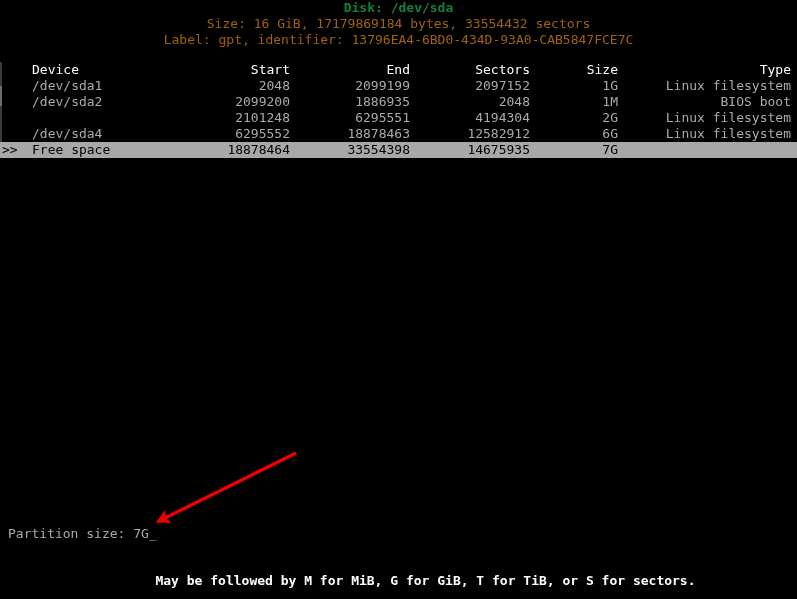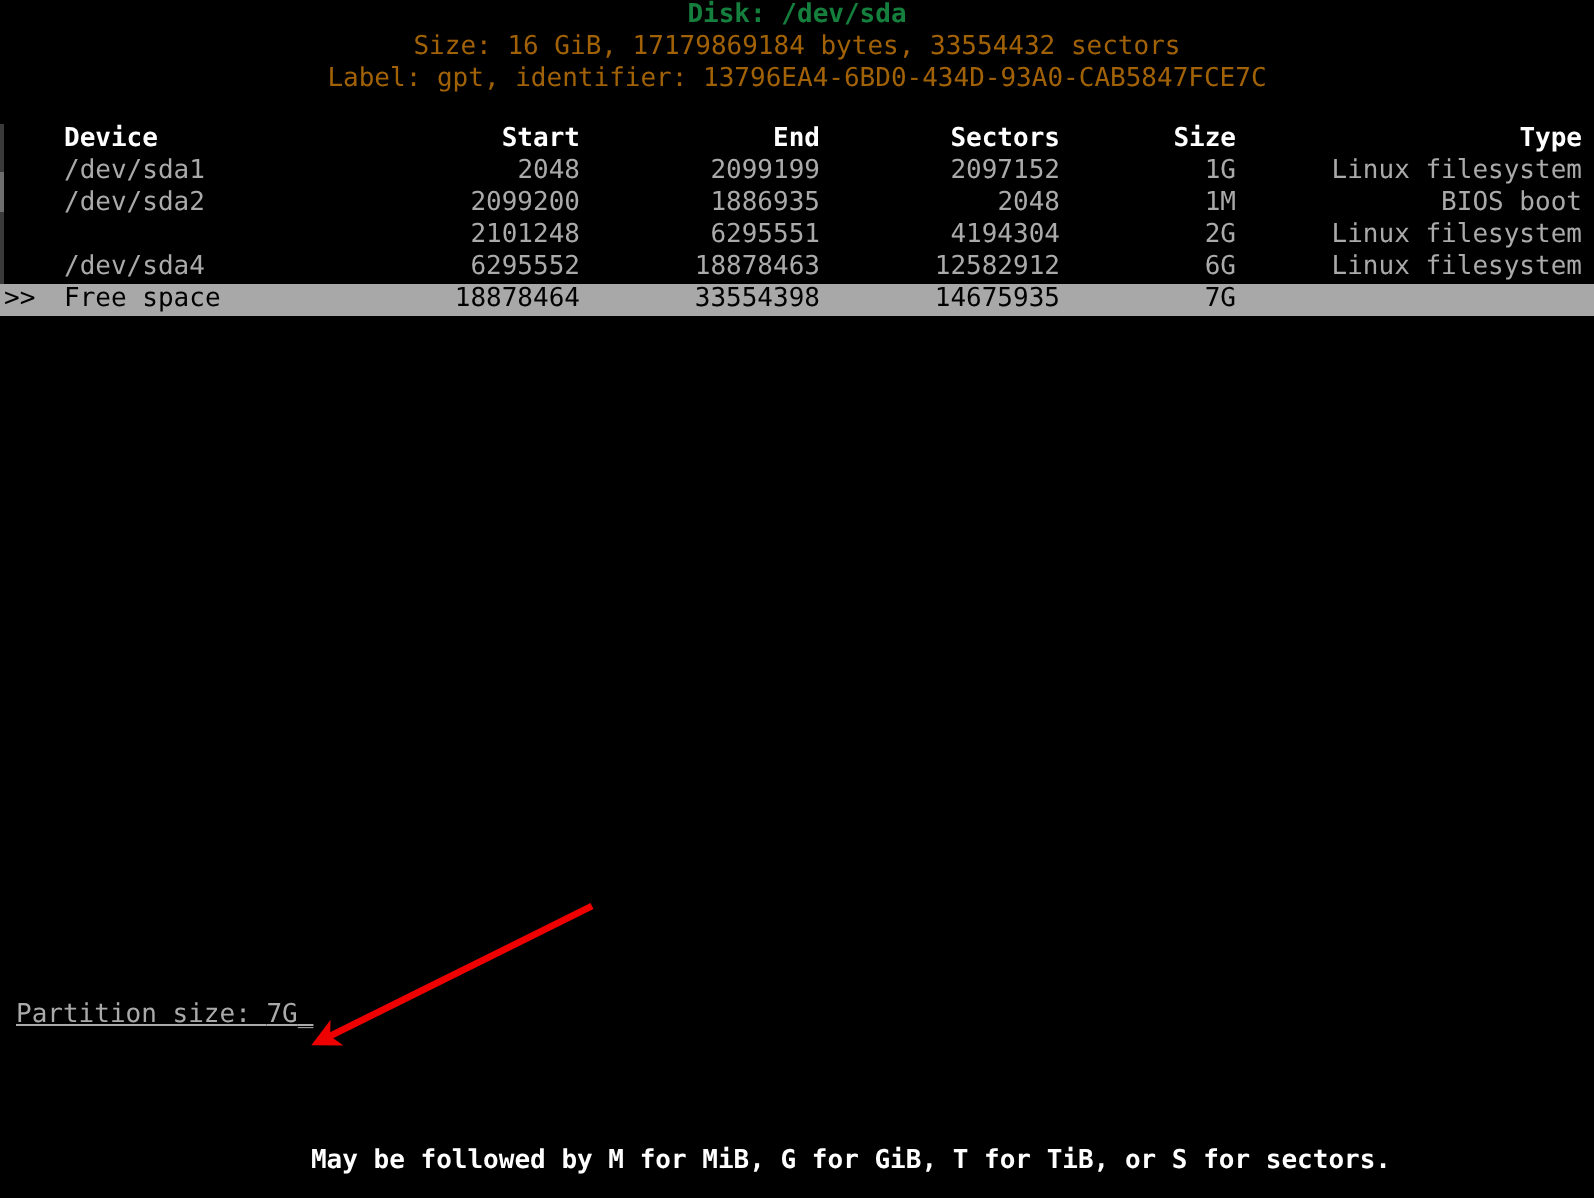--- a/index.html
+++ b/index.html
@@ -74,21 +74,21 @@
   }
   .row {
     position: relative;
     height: 16px;
     line-height: 16px;
     white-space: pre;
     width: 797px;
   }
   .row.header-row {
     color: #ffffff;
-    font-weight: bold;
+    font-weight: normal;
   }
   .row.selected {
     background: #a8a8a8;
     color: #000000;
   }
   .cell {
     position: absolute;
     top: 0;
     height: 16px;
     line-height: 16px;
@@ -99,26 +99,25 @@
   .c-start  { left: 150px; width: 140px; text-align: right; }
   .c-end    { left: 270px; width: 140px; text-align: right; }
   .c-sectors{ left: 390px; width: 140px; text-align: right; }
   .c-size   { left: 530px; width: 88px;  text-align: right; }
   .c-type   { left: 626px; width: 165px; text-align: right; }
 
   
   .prompt {
     position: absolute;
     left: 8px;
-    top: 500px;
+    top: 526px;
     height: 16px;
     line-height: 16px;
     white-space: pre;
     color: #aaaaaa;
-    text-decoration: underline;
   }
   .prompt .cursor {
     color: #aaaaaa;
   }
 
   
   .footer-hint {
     position: absolute;
     left: 0;
     top: 573px;

